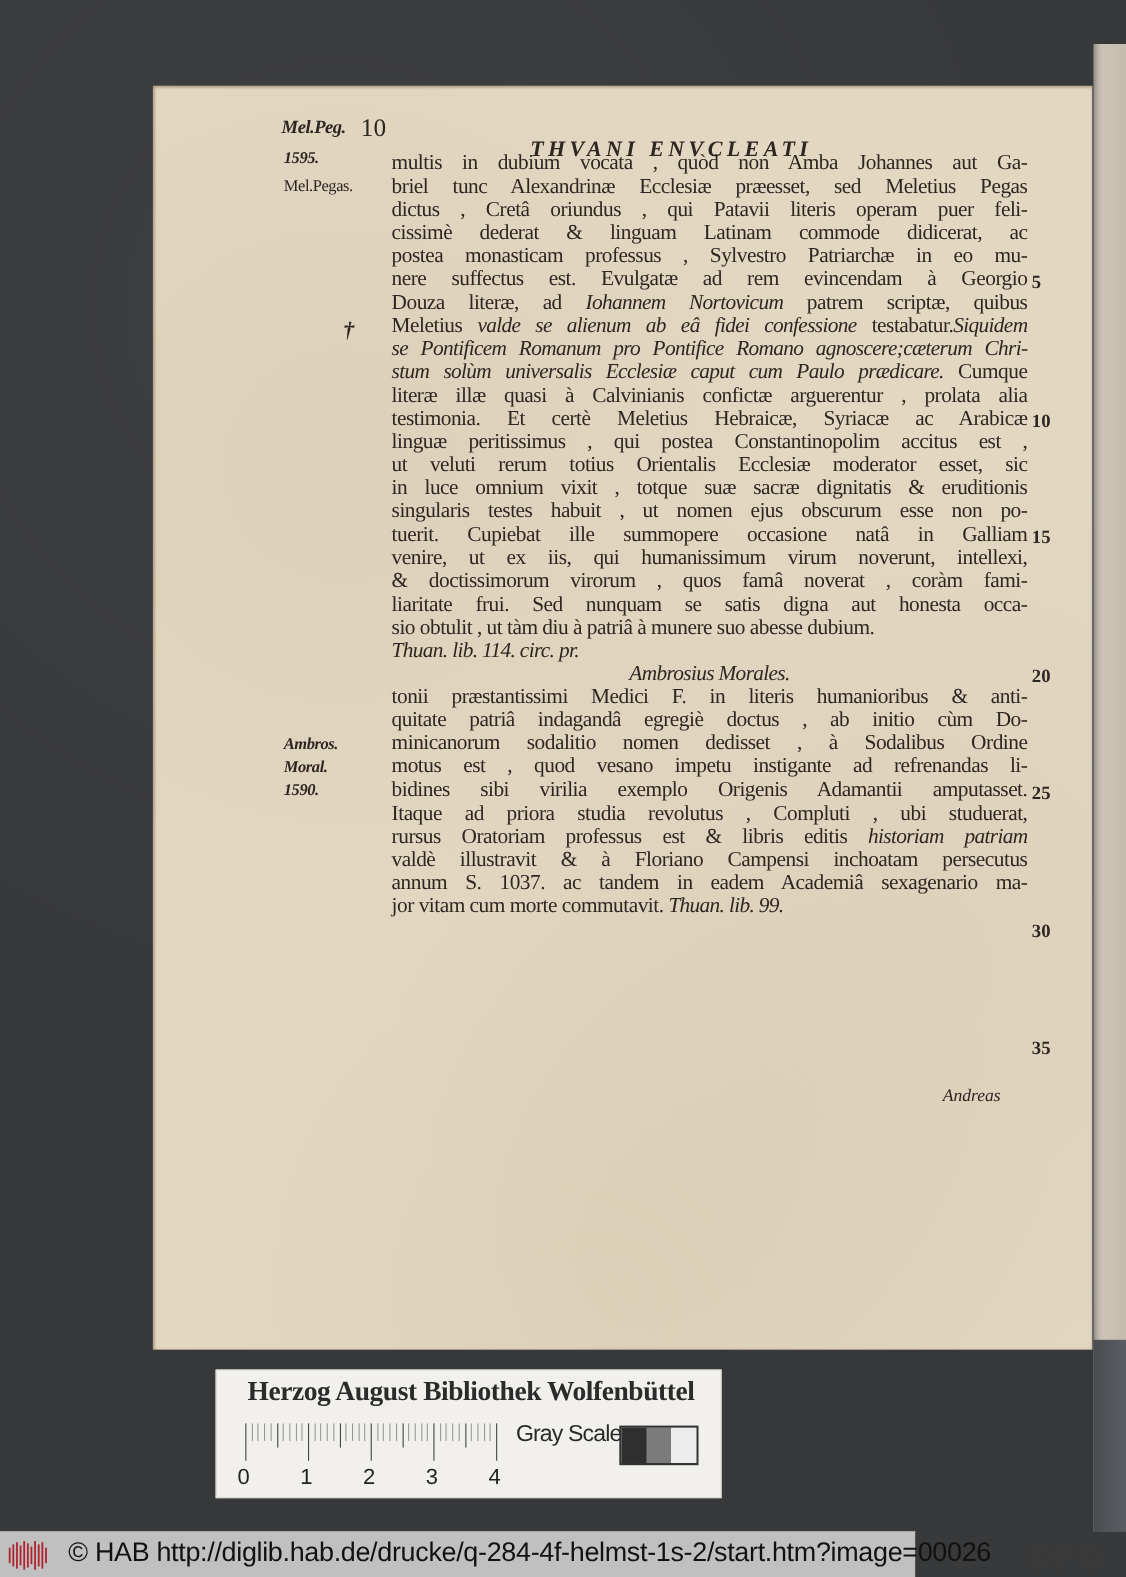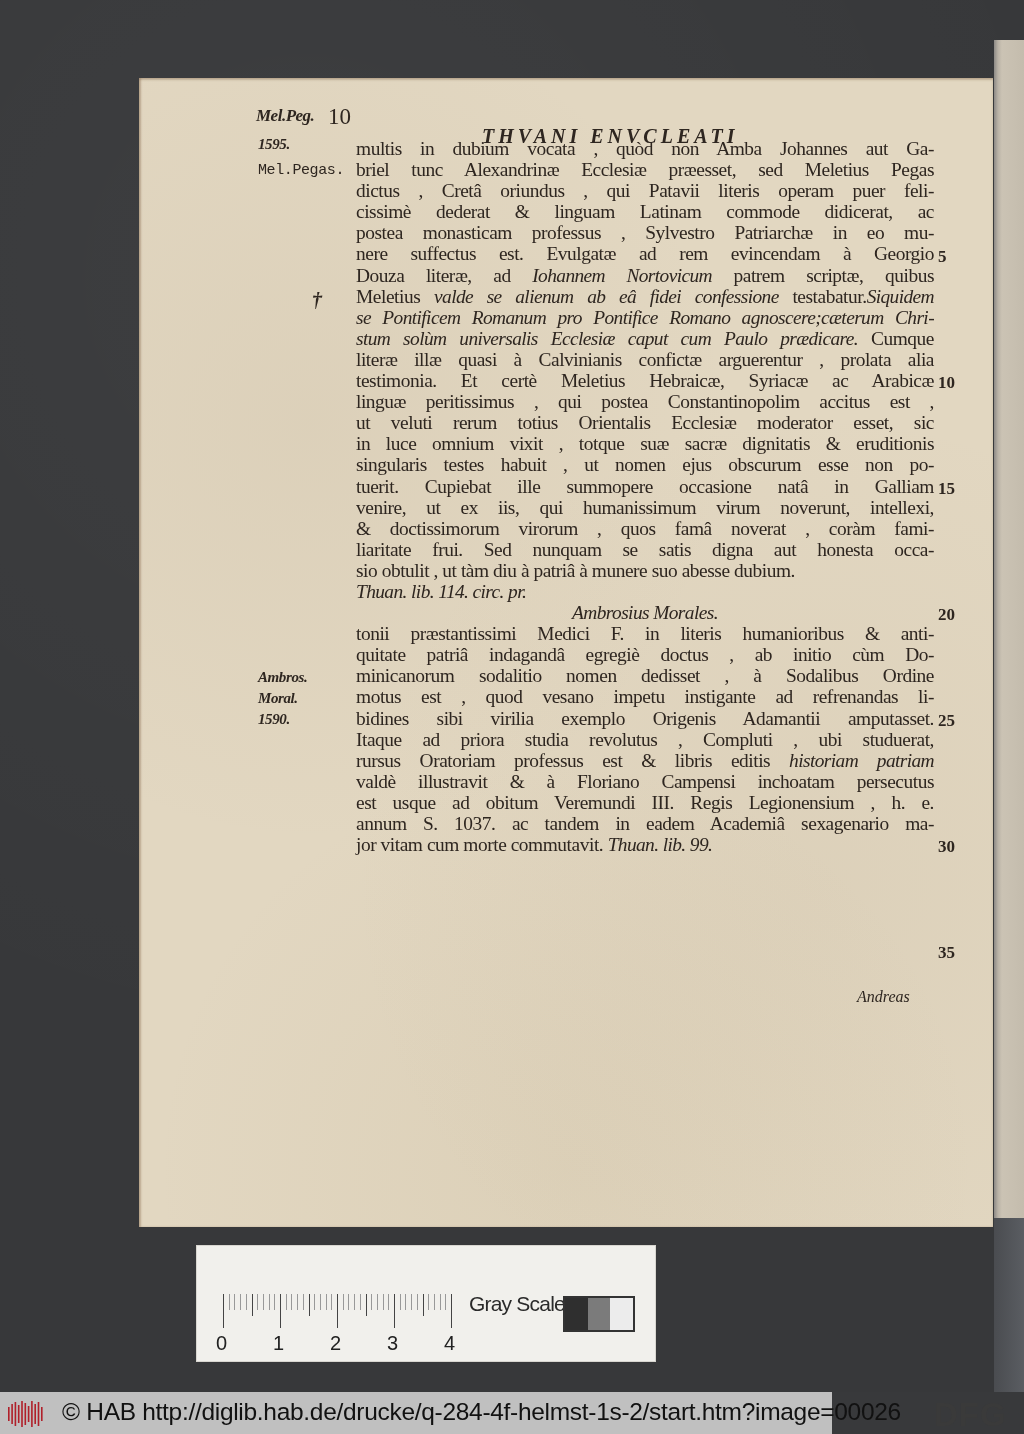--- a/index.html
+++ b/index.html
@@ -60,21 +60,21 @@
   }
   .line.last { text-align-last: left; }
   .line.center { text-align: center; text-align-last: center; }
   .line.indent { padding-left: 44px; }
   .it { font-style: italic; letter-spacing: -0.6px; margin-top: 36px; }
 
   .margin-note {
     position: absolute; font-size: 15px; font-style: italic; font-weight: bold;
     letter-spacing: -0.4px; white-space: nowrap;
   }
-  .margin-note.roman { font-style: normal; font-weight: normal; font-size: 15px; font-family: Liberation Mono, monospace; }
+  .margin-note.roman { font-style: normal; font-weight: normal; font-size: 15px; }
   .line-no {
     position: absolute; left: 938px; font-size: 17px; font-weight: bold;
   }
   .catchword {
     position: absolute; left: 857px; top: 988px; font-size: 16px; font-style: italic; font-weight: normal;
   }
 
   .scale-card {
     position: absolute; left: 196px; top: 1245px; width: 460px; height: 117px;
     background: #f1f0ec;
@@ -159,21 +159,20 @@
     <span class="line last"><span></span><span class="it">Thuan. lib. 114. circ. pr.</span><span></span></span>
     <span class="line center"><span></span><span class="it">Ambrosius Morales.</span><span></span></span>
     <span class="line"><span>tonii præstantissimi Medici F. in literis humanioribus &amp; anti-</span></span>
     <span class="line"><span>quitate patriâ indagandâ egregiè doctus , ab initio cùm Do-</span></span>
     <span class="line"><span>minicanorum sodalitio nomen dedisset , à Sodalibus Ordine</span></span>
     <span class="line"><span>motus est , quod vesano impetu instigante ad refrenandas li-</span></span>
     <span class="line"><span>bidines sibi virilia exemplo Origenis Adamantii amputasset.</span></span>
     <span class="line"><span>Itaque ad priora studia revolutus , Compluti , ubi studuerat,</span></span>
     <span class="line"><span>rursus Oratoriam professus est &amp; libris editis </span><span class="it">historiam patriam</span><span></span></span>
     <span class="line"><span>valdè illustravit &amp; à Floriano Campensi inchoatam persecutus</span></span>
-    <span class="line"><span>est usque ad obitum Veremundi III. Regis Legionensium , h. e.</span></span>
     <span class="line"><span>annum S. 1037. ac tandem in eadem Academiâ sexagenario ma-</span></span>
     <span class="line last"><span>jor vitam cum morte commutavit. </span><span class="it">Thuan. lib. 99.</span><span></span></span>
   </div>
 <div id="margins">
     <div class="margin-note ink" style="left: 258px; top: 136px;">1595.</div>
     <div class="margin-note ink roman" style="left: 258px; top: 162.1px;">Mel.Pegas.</div>
     <div class="margin-note ink" style="left: 312px; top: 288.7px; font-size: 20px;">†</div>
     <div class="margin-note ink" style="left: 258px; top: 668.5px;">Ambros.</div>
     <div class="margin-note ink" style="left: 258px; top: 689.6px;">Moral.</div>
     <div class="margin-note ink" style="left: 258px; top: 710.7px;">1590.</div>
@@ -182,20 +181,21 @@
     <div class="line-no ink" style="top: 478.6px;">15</div>
     <div class="line-no ink" style="top: 605.2px;">20</div>
     <div class="line-no ink" style="top: 710.7px;">25</div>
     <div class="line-no ink" style="top: 837.3px;">30</div>
     <div class="line-no ink" style="top: 942.8px;">35</div>
   </div>
 
 <div class="catchword ink">Andreas</div>
 
 <div class="scale-card">
+  <div class="scale-title">Herzog August Bibliothek Wolfenbüttel</div>
   <div class="ruler" id="ruler">
       <div class="tick" style="left: 0px; height: 34px; background: rgb(68, 68, 68);"></div>
       <div class="tick" style="left: 5.7px; height: 16px; background: rgb(153, 153, 153);"></div>
       <div class="tick" style="left: 11.4px; height: 16px; background: rgb(153, 153, 153);"></div>
       <div class="tick" style="left: 17.1px; height: 16px; background: rgb(153, 153, 153);"></div>
       <div class="tick" style="left: 22.8px; height: 16px; background: rgb(153, 153, 153);"></div>
       <div class="tick" style="left: 28.5px; height: 22px; background: rgb(68, 68, 68);"></div>
       <div class="tick" style="left: 34.2px; height: 16px; background: rgb(153, 153, 153);"></div>
       <div class="tick" style="left: 39.9px; height: 16px; background: rgb(153, 153, 153);"></div>
       <div class="tick" style="left: 45.6px; height: 16px; background: rgb(153, 153, 153);"></div>

